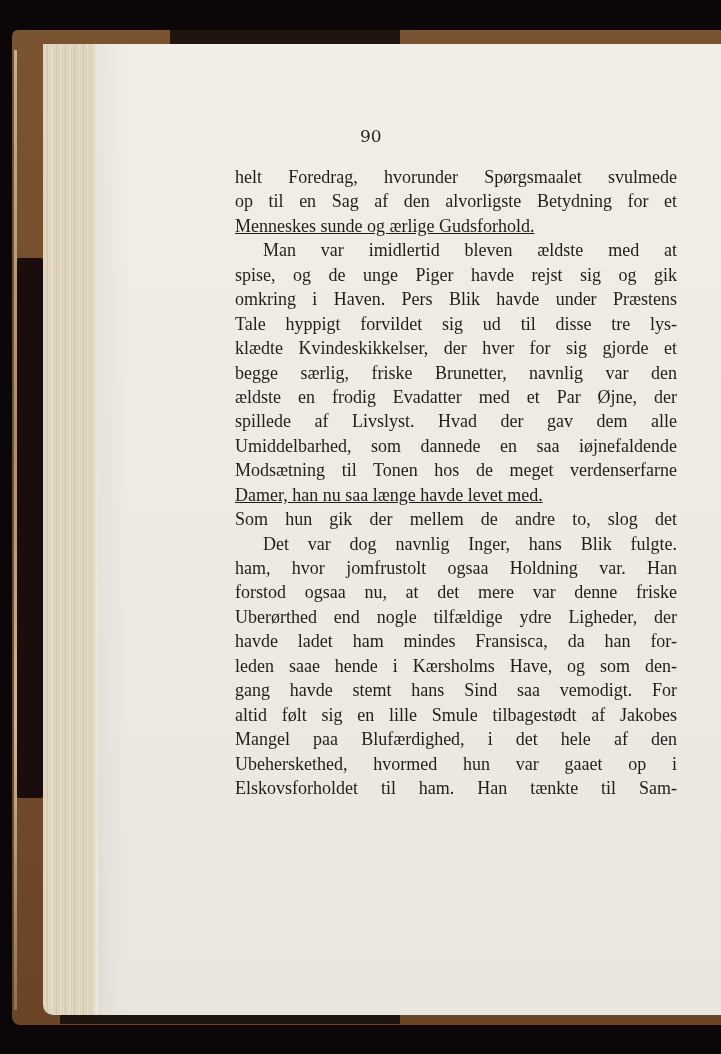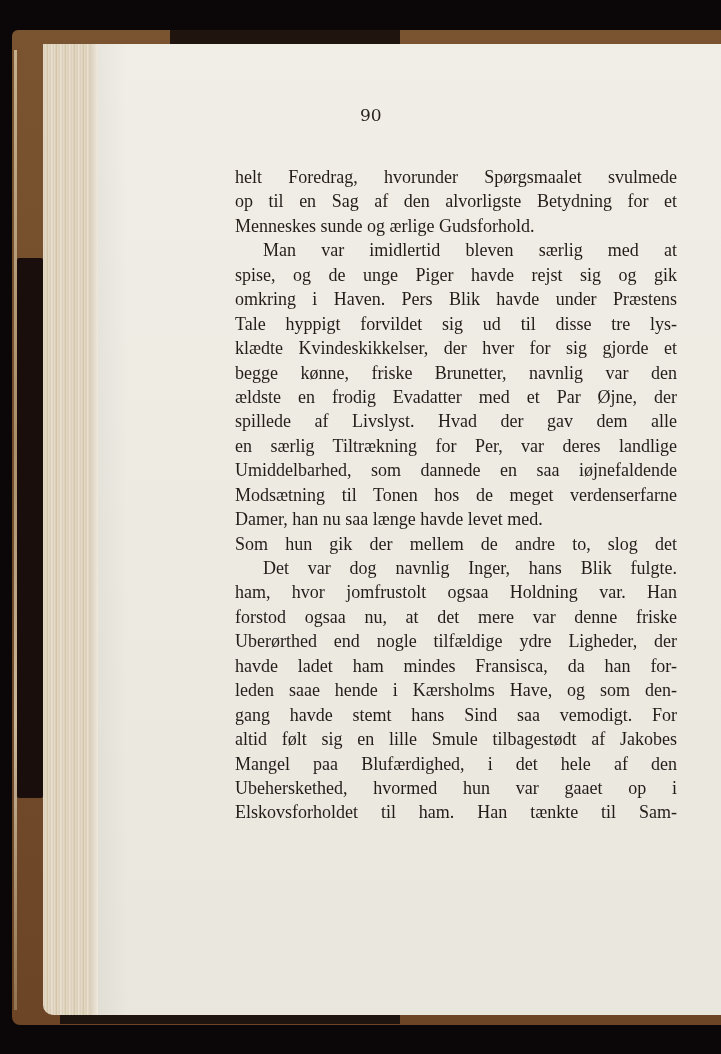--- a/index.html
+++ b/index.html
@@ -89,21 +89,21 @@
     width: 623px;
     height: 971px;
     background: #eeebe2;
     background-image:
       linear-gradient(90deg, rgba(0,0,0,0.04), rgba(0,0,0,0) 30px),
       linear-gradient(180deg, rgba(255,255,255,0.15), rgba(0,0,0,0.02));
   }
   .page-number {
     position: absolute;
     left: 0;
-    top: 61px;
+    top: 82px;
     width: 100%;
     padding-left: 262px;
     box-sizing: border-box;
     font-family: "DejaVu Serif", "Liberation Serif", serif;
     font-size: 17px;
     color: #2a2420;
     text-align: left;
   }
   .text-block {
     position: absolute;
@@ -117,20 +117,21 @@
   }
   .line {
     display: block;
     white-space: nowrap;
     text-align: justify;
     text-align-last: justify;
     height: 24.45px;
   }
   .line.last {
     text-align-last: left;
+    text-decoration: underline;
   }
   .line.indent {
     padding-left: 28px;
   }
 </style>
 </head>
 <body>
 
 <div class="scene">
   <div class="cover"></div>
@@ -143,29 +144,28 @@
 
   <div class="page">
     <div class="page-number">90</div>
 
     <div class="text-block">
 
       <span class="line">helt Foredrag, hvorunder Spørgsmaalet svulmede</span>
       <span class="line">op til en Sag af den alvorligste Betydning for et</span>
       <span class="line last">Menneskes sunde og ærlige Gudsforhold.</span>
 
-      <span class="line indent">Man var imidlertid bleven særlig med at</span>
+      <span class="line indent">Man var imidlertid bleven ældste med at</span>
       <span class="line">spise, og de unge Piger havde rejst sig og gik</span>
       <span class="line">omkring i Haven. Pers Blik havde under Præstens</span>
       <span class="line">Tale hyppigt forvildet sig ud til disse tre lys-</span>
       <span class="line">klædte Kvindeskikkelser, der hver for sig gjorde et</span>
-      <span class="line">begge kønne, friske Brunetter, navnlig var den</span>
+      <span class="line">begge særlig, friske Brunetter, navnlig var den</span>
       <span class="line">ældste en frodig Evadatter med et Par Øjne, der</span>
       <span class="line">spillede af Livslyst. Hvad der gav dem alle</span>
-      <span class="line">en særlig Tiltrækning for Per, var deres landlige</span>
       <span class="line">Umiddelbarhed, som dannede en saa iøjnefaldende</span>
       <span class="line">Modsætning til Tonen hos de meget verdenserfarne</span>
       <span class="line last">Damer, han nu saa længe havde levet med.</span>
 
       <span class="line">Som hun gik der mellem de andre to, slog det</span>
       <span class="line indent">Det var dog navnlig Inger, hans Blik fulgte.</span>
       <span class="line">ham, hvor jomfrustolt ogsaa Holdning var. Han</span>
       <span class="line">forstod ogsaa nu, at det mere var denne friske</span>
       <span class="line">Uberørthed end nogle tilfældige ydre Ligheder, der</span>
       <span class="line">havde ladet ham mindes Fransisca, da han for-</span>

